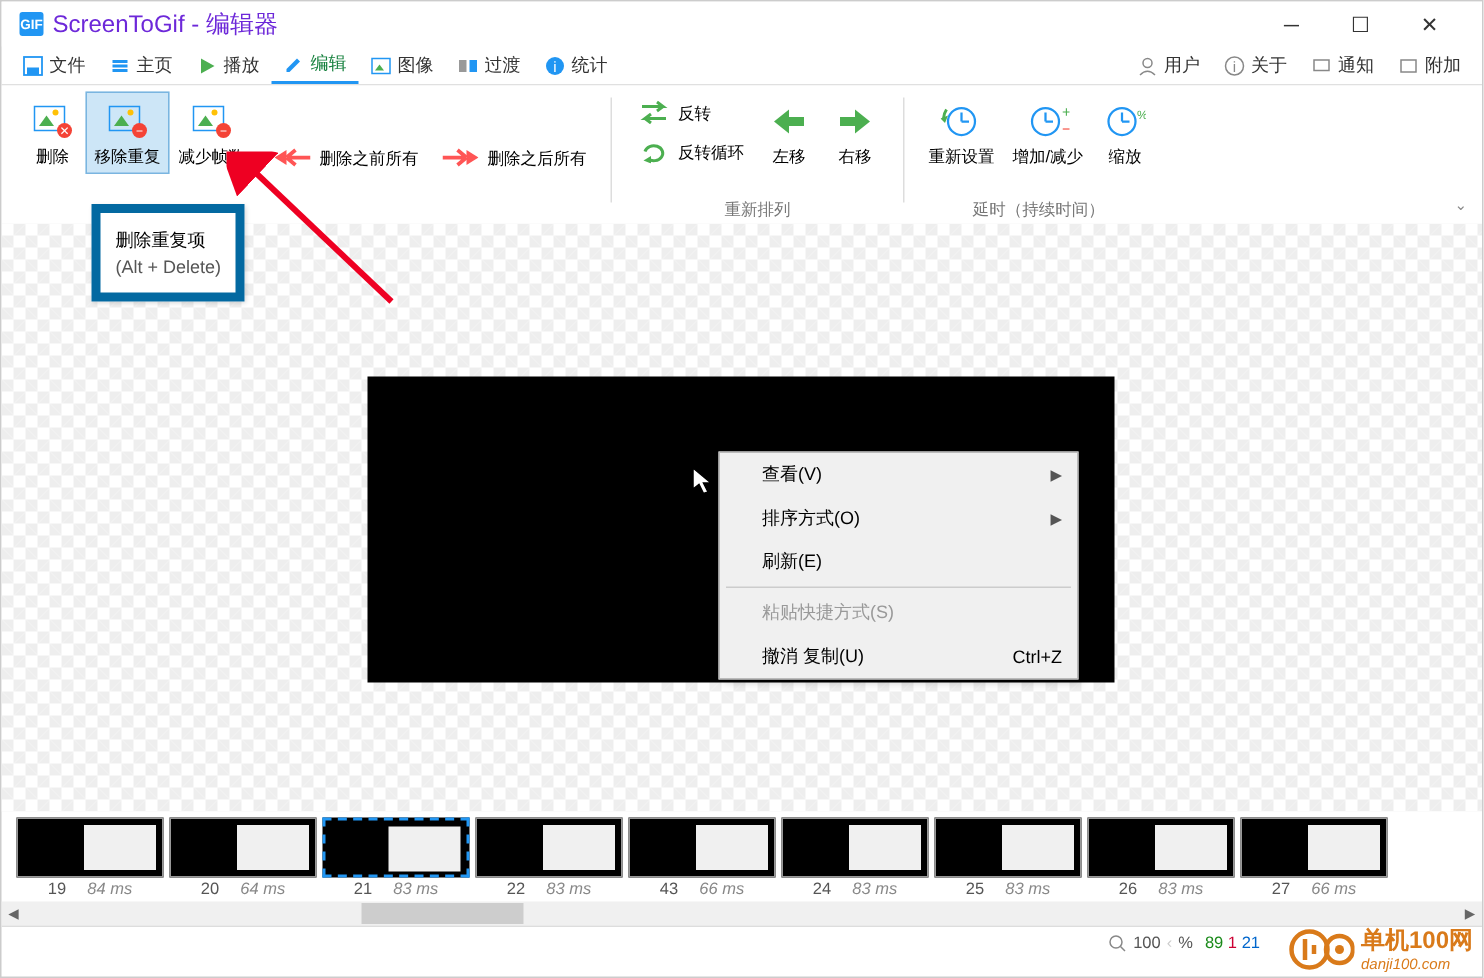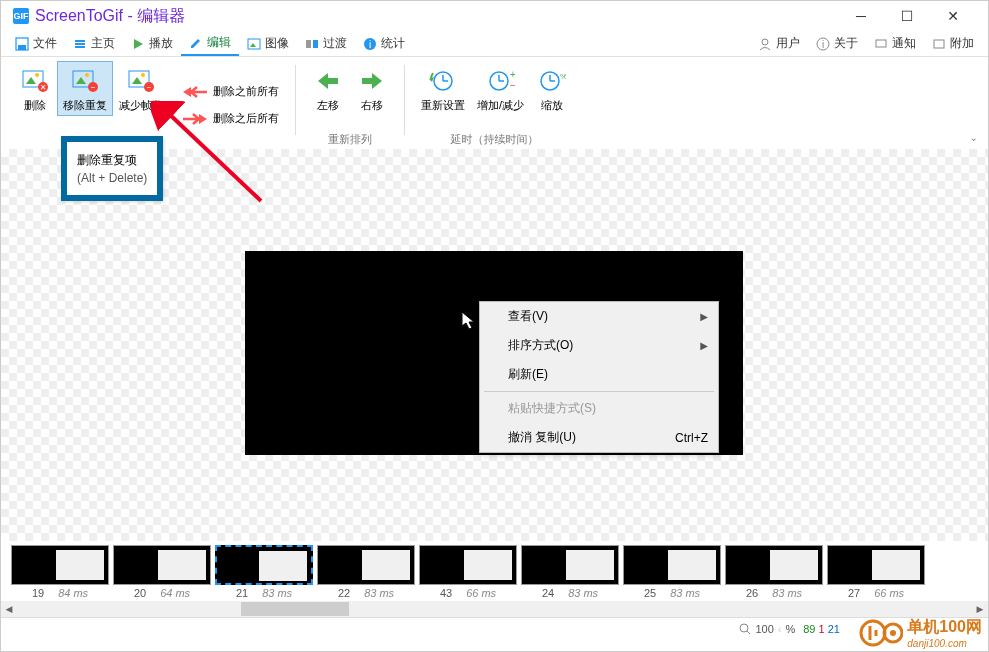--- a/index.html
+++ b/index.html
@@ -220,39 +220,55 @@
               <polygon points="5,15 10,8 15,15" fill="#4caf50"></polygon>
               <circle cx="16" cy="6" r="2" fill="#ffc107"></circle>
               <circle cx="22" cy="18" r="5" fill="#f44336"></circle>
               <text x="22" y="21" font-size="8" fill="#fff" text-anchor="middle">−</text>
             </svg>
           </div>
         <div class="rlabel">减少帧数</div>
       </div>
     </div>
   </div>
-  <div style="display:flex;flex-direction:column;justify-content:center;gap:8px;padding:0 6px;">
+  <div style="display:flex;flex-direction:row;justify-content:center;gap:8px;padding:0 6px;">
     <div class="smallrow">
         <svg width="24" height="14">
           <path d="M24 7 L8 7 M8 7 L14 2 M8 7 L14 12" stroke="#f55" stroke-width="2.5" fill="none"></path>
           <polygon points="0,7 8,2 8,12" fill="#f55"></polygon>
         </svg>
         <span>删除之前所有</span>
       </div>
     <div class="smallrow">
         <svg width="24" height="14">
           <path d="M0 7 L16 7 M16 7 L10 2 M16 7 L10 12" stroke="#f55" stroke-width="2.5" fill="none"></path>
           <polygon points="24,7 16,2 16,12" fill="#f55"></polygon>
         </svg>
         <span>删除之后所有</span>
       </div>
   </div>
   <div class="rsep"></div>
   <div class="rgroup">
     <div class="items">
+      <div style="display:flex;flex-direction:column;gap:6px;padding:4px;">
+        <div class="smallrow">
+            <svg width="20" height="16">
+              <path d="M2 4 L16 4 L12 1 M16 4 L12 7" stroke="#4caf50" stroke-width="2" fill="none"></path>
+              <path d="M18 12 L4 12 L8 9 M4 12 L8 15" stroke="#4caf50" stroke-width="2" fill="none"></path>
+            </svg>
+            <span>反转</span>
+          </div>
+        <div class="smallrow">
+            <svg width="20" height="16">
+              <path d="M4 8 A6 5 0 1 1 6 13" stroke="#4caf50" stroke-width="2" fill="none"></path>
+              <polygon points="3,14 8,11 8,16" fill="#4caf50"></polygon>
+            </svg>
+            <span>反转循环</span>
+          </div>
+      </div>
       <div class="rbtn">
         <div class="ricon">
             <svg width="28" height="24">
               <polygon points="4,12 14,4 14,20" fill="#4caf50"></polygon>
               <rect x="14" y="9" width="10" height="6" fill="#4caf50"></rect>
             </svg>
           </div>
         <div class="rlabel">左移</div>
       </div>
       <div class="rbtn">

